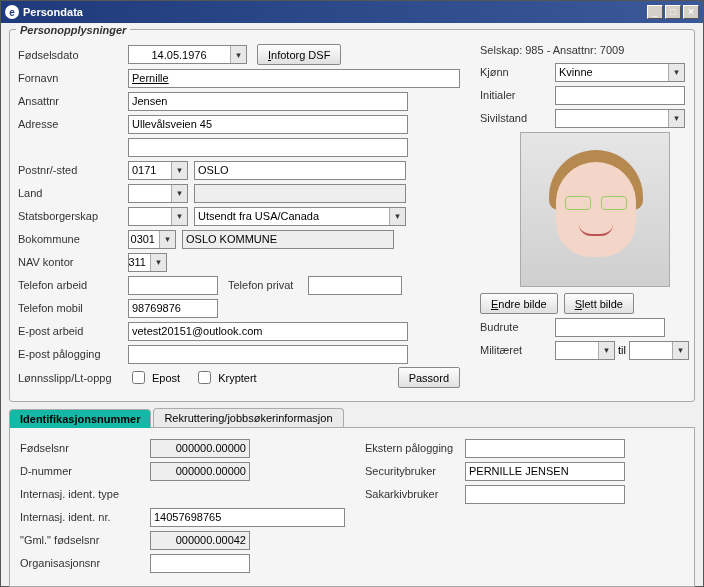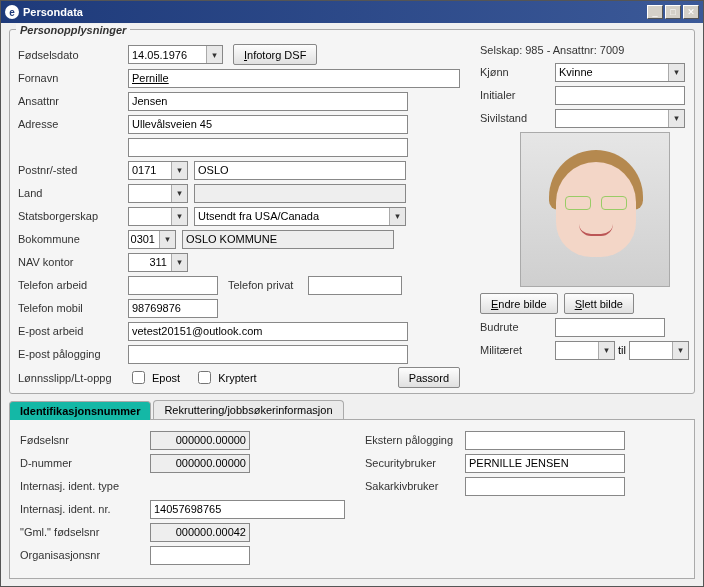--- a/index.html
+++ b/index.html
@@ -4,21 +4,21 @@
 <style>
   * { box-sizing: border-box; font-family: Tahoma, Arial, sans-serif; font-size: 11px; }
   body { margin: 0; padding: 0; background: #d4d0c8; }
   .window { width: 704px; height: 587px; border: 1px solid #555; background: #f0f0f0; position: relative; }
   .titlebar { background: linear-gradient(to right, #1e3a7a, #3b5998); color: white; height: 22px; display: flex; align-items: center; padding: 0 4px; }
   .titlebar .icon-c { width: 14px; height: 14px; border-radius: 50%; background: white; color: #1e3a7a; display: flex; align-items: center; justify-content: center; font-weight: bold; margin-right: 4px; font-size: 10px; }
   .titlebar .title { flex: 1; font-weight: bold; }
   .winbtns { display: flex; gap: 2px; }
   .winbtn { width: 16px; height: 14px; background: #d4d0c8; border: 1px solid #fff; border-right-color:#555; border-bottom-color:#555; display:flex; align-items:center; justify-content:center; font-size:9px; cursor:pointer; }
   .content { padding: 6px 8px; }
-  .group { border: 1px solid #aaa; border-radius: 3px; padding: 8px 8px 2px 8px; position: relative; background: #f5f5f5; margin-bottom:6px; }
+  .group { border: 1px solid #aaa; border-radius: 3px; padding: 8px 8px 10px 8px; position: relative; background: #f5f5f5; margin-bottom:6px; }
   .group-title { position: relative; top: -14px; left: -2px; background: #f5f5f5; padding: 0 4px; font-weight: bold; font-style: italic; color: #333; display:inline-block; margin-bottom:-10px; }
   .row { display: flex; align-items: center; margin-bottom: 3px; min-height: 20px; }
   .lbl { width: 110px; color: #333; }
   .lbl2 { width: 100px; color: #333; }
   input[type=text], .txt { height: 19px; border: 1px solid #888; padding: 0 3px; background: white; }
   input[readonly], .ro { background: #eee; }
   .sel { height: 19px; border: 1px solid #888; background: white; display:flex; align-items:center; padding:0 3px; position:relative; }
   .sel .arrow { position:absolute; right:0; top:0; width:16px; height:100%; border-left:1px solid #aaa; background:#e8e8e8; display:flex; align-items:center; justify-content:center; }
   .sel .arrow::after { content:"▾"; font-size:9px; color:#333; }
   .btn { height: 21px; border: 1px solid #888; background: linear-gradient(#fdfdfd,#e0e0e0); padding: 0 10px; cursor:pointer; display:inline-flex; align-items:center; border-radius:2px; }
@@ -59,21 +59,21 @@
   <div class="content">
     <div class="group">
       <span class="group-title">Personopplysninger</span>
 
       <div class="cols" style="margin-top:-6px;">
 
         <div class="colL">
 
           <div class="row">
             <span class="lbl">Fødselsdato</span>
-            <div class="sel" style="width:95px; text-align:right; justify-content:flex-start; padding-right:20px;">
+            <div class="sel" style="width:119px; text-align:right; justify-content:center; padding-right:20px;">
               <span>14.05.1976</span>
                 <span class="arrow"></span>
             </div>
             <span style="width:10px;"></span>
             <button class="btn">
                 <span class="u">I</span>
                 <span>nfotorg DSF</span>
               </button>
           </div>
 
@@ -127,21 +127,21 @@
             <span class="lbl">Bokommune</span>
             <div class="sel" style="width:48px; justify-content:flex-end; padding-right:20px;">
                 <span>0301</span>
                 <span class="arrow"></span>
               </div>
             <span style="width:6px;"></span>
             <input type="text" readonly="" class="txt ro" style="width: 212px;" value="OSLO KOMMUNE">
           </div>
           <div class="row">
             <span class="lbl">NAV kontor</span>
-            <div class="sel" style="width:60px; justify-content:flex-end; padding-right:20px;">
+            <div class="sel" style="width:39px; justify-content:flex-end; padding-right:20px;">
                 <span>311</span>
                 <span class="arrow"></span>
               </div>
             <span style="width:6px;"></span>
           </div>
           <div class="row">
             <span class="lbl">Telefon arbeid</span>
             <input type="text" class="txt" style="width: 90px;" value="">
             <span style="width:10px;"></span>
             <span class="lbl" style="width:80px;">Telefon privat</span>

